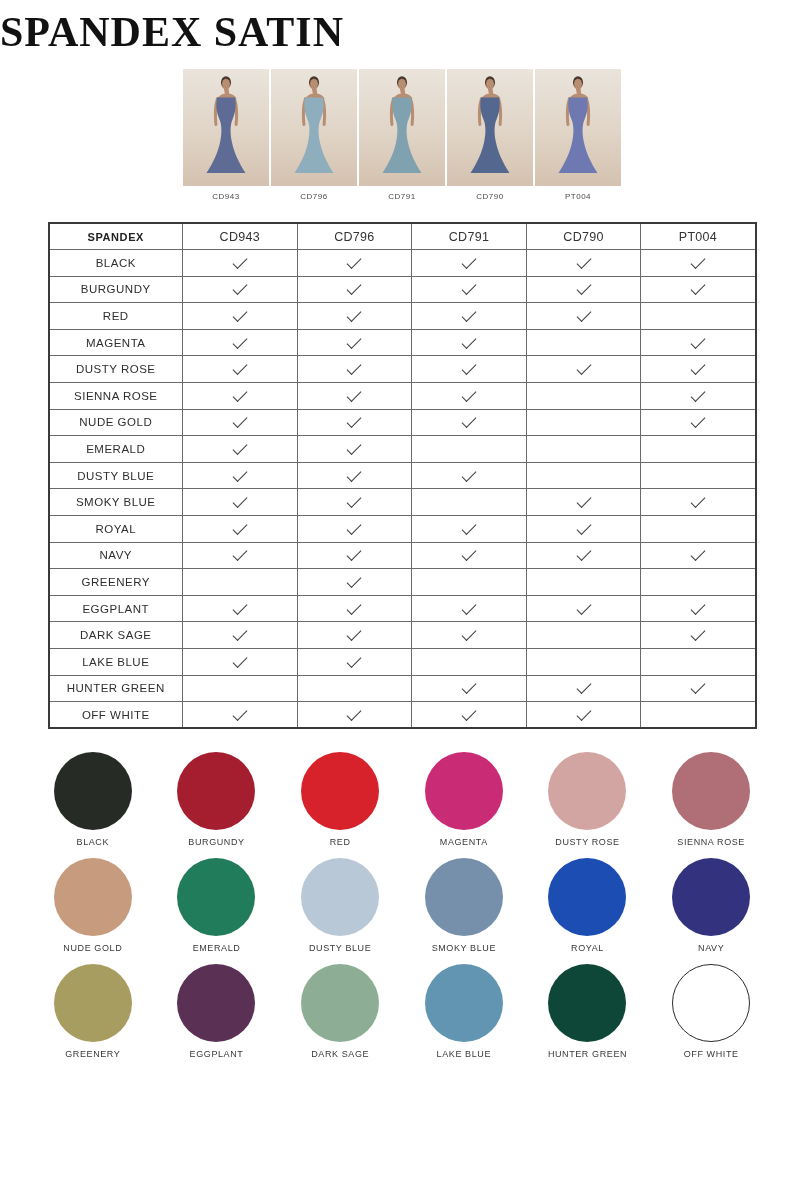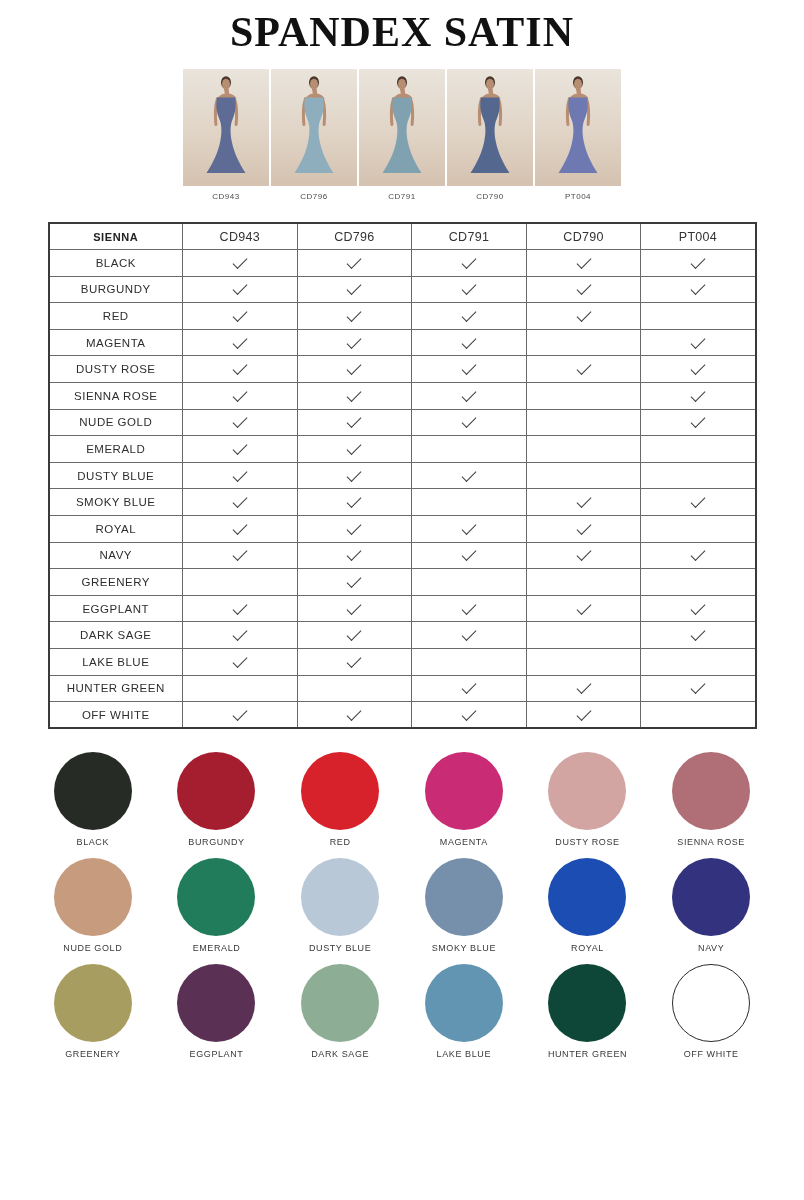--- a/index.html
+++ b/index.html
@@ -1,20 +1,20 @@
 <!DOCTYPE html>
 <html><head>
 <meta charset="utf-8">
 <style>
   * { margin:0; padding:0; box-sizing:border-box; }
   body { background:#ffffff; font-family:"Liberation Sans", sans-serif; }
   .page { width:804px; height:1200px; margin:0 auto; background:#ffffff; overflow:hidden; }
 
   
-  .title { text-align:center; margin-top:8px; font-family:"Liberation Serif", serif;
+  .title { text-align:left; margin-top:8px; font-family:"Liberation Serif", serif;
            font-weight:bold; font-size:42px; letter-spacing:1px; color:#111111; }
 
   
   .product-strip { display:flex; justify-content:center; gap:2px; margin-top:13px; }
   .product-card { width:86px; display:flex; flex-direction:column; align-items:center; }
   .product-photo { width:86px; height:117px;
                    background:linear-gradient(180deg,#eae4dc 0%, #e0d4c6 55%, #d5c2b0 100%); }
   .product-photo svg { display:block; width:86px; height:117px; }
   .product-code { margin-top:6px; font-size:8px; letter-spacing:.5px; color:#4a4a4a; }
 
@@ -122,21 +122,21 @@
     <colgroup>
       <col class="c-colors">
         <col>
         <col>
         <col>
         <col>
         <col>
     </colgroup>
     <thead>
       <tr>
-        <th class="colors-h">SIENNA</th>
+        <th class="colors-h">SPANDEX</th>
         <th class="code-h">CD943</th>
         <th class="code-h">CD796</th>
         <th class="code-h">CD791</th>
         <th class="code-h">CD790</th>
         <th class="code-h">PT004</th>
       </tr>
     </thead>
     <tbody>
   <tr>
     <td class="color-label">BLACK</td>

